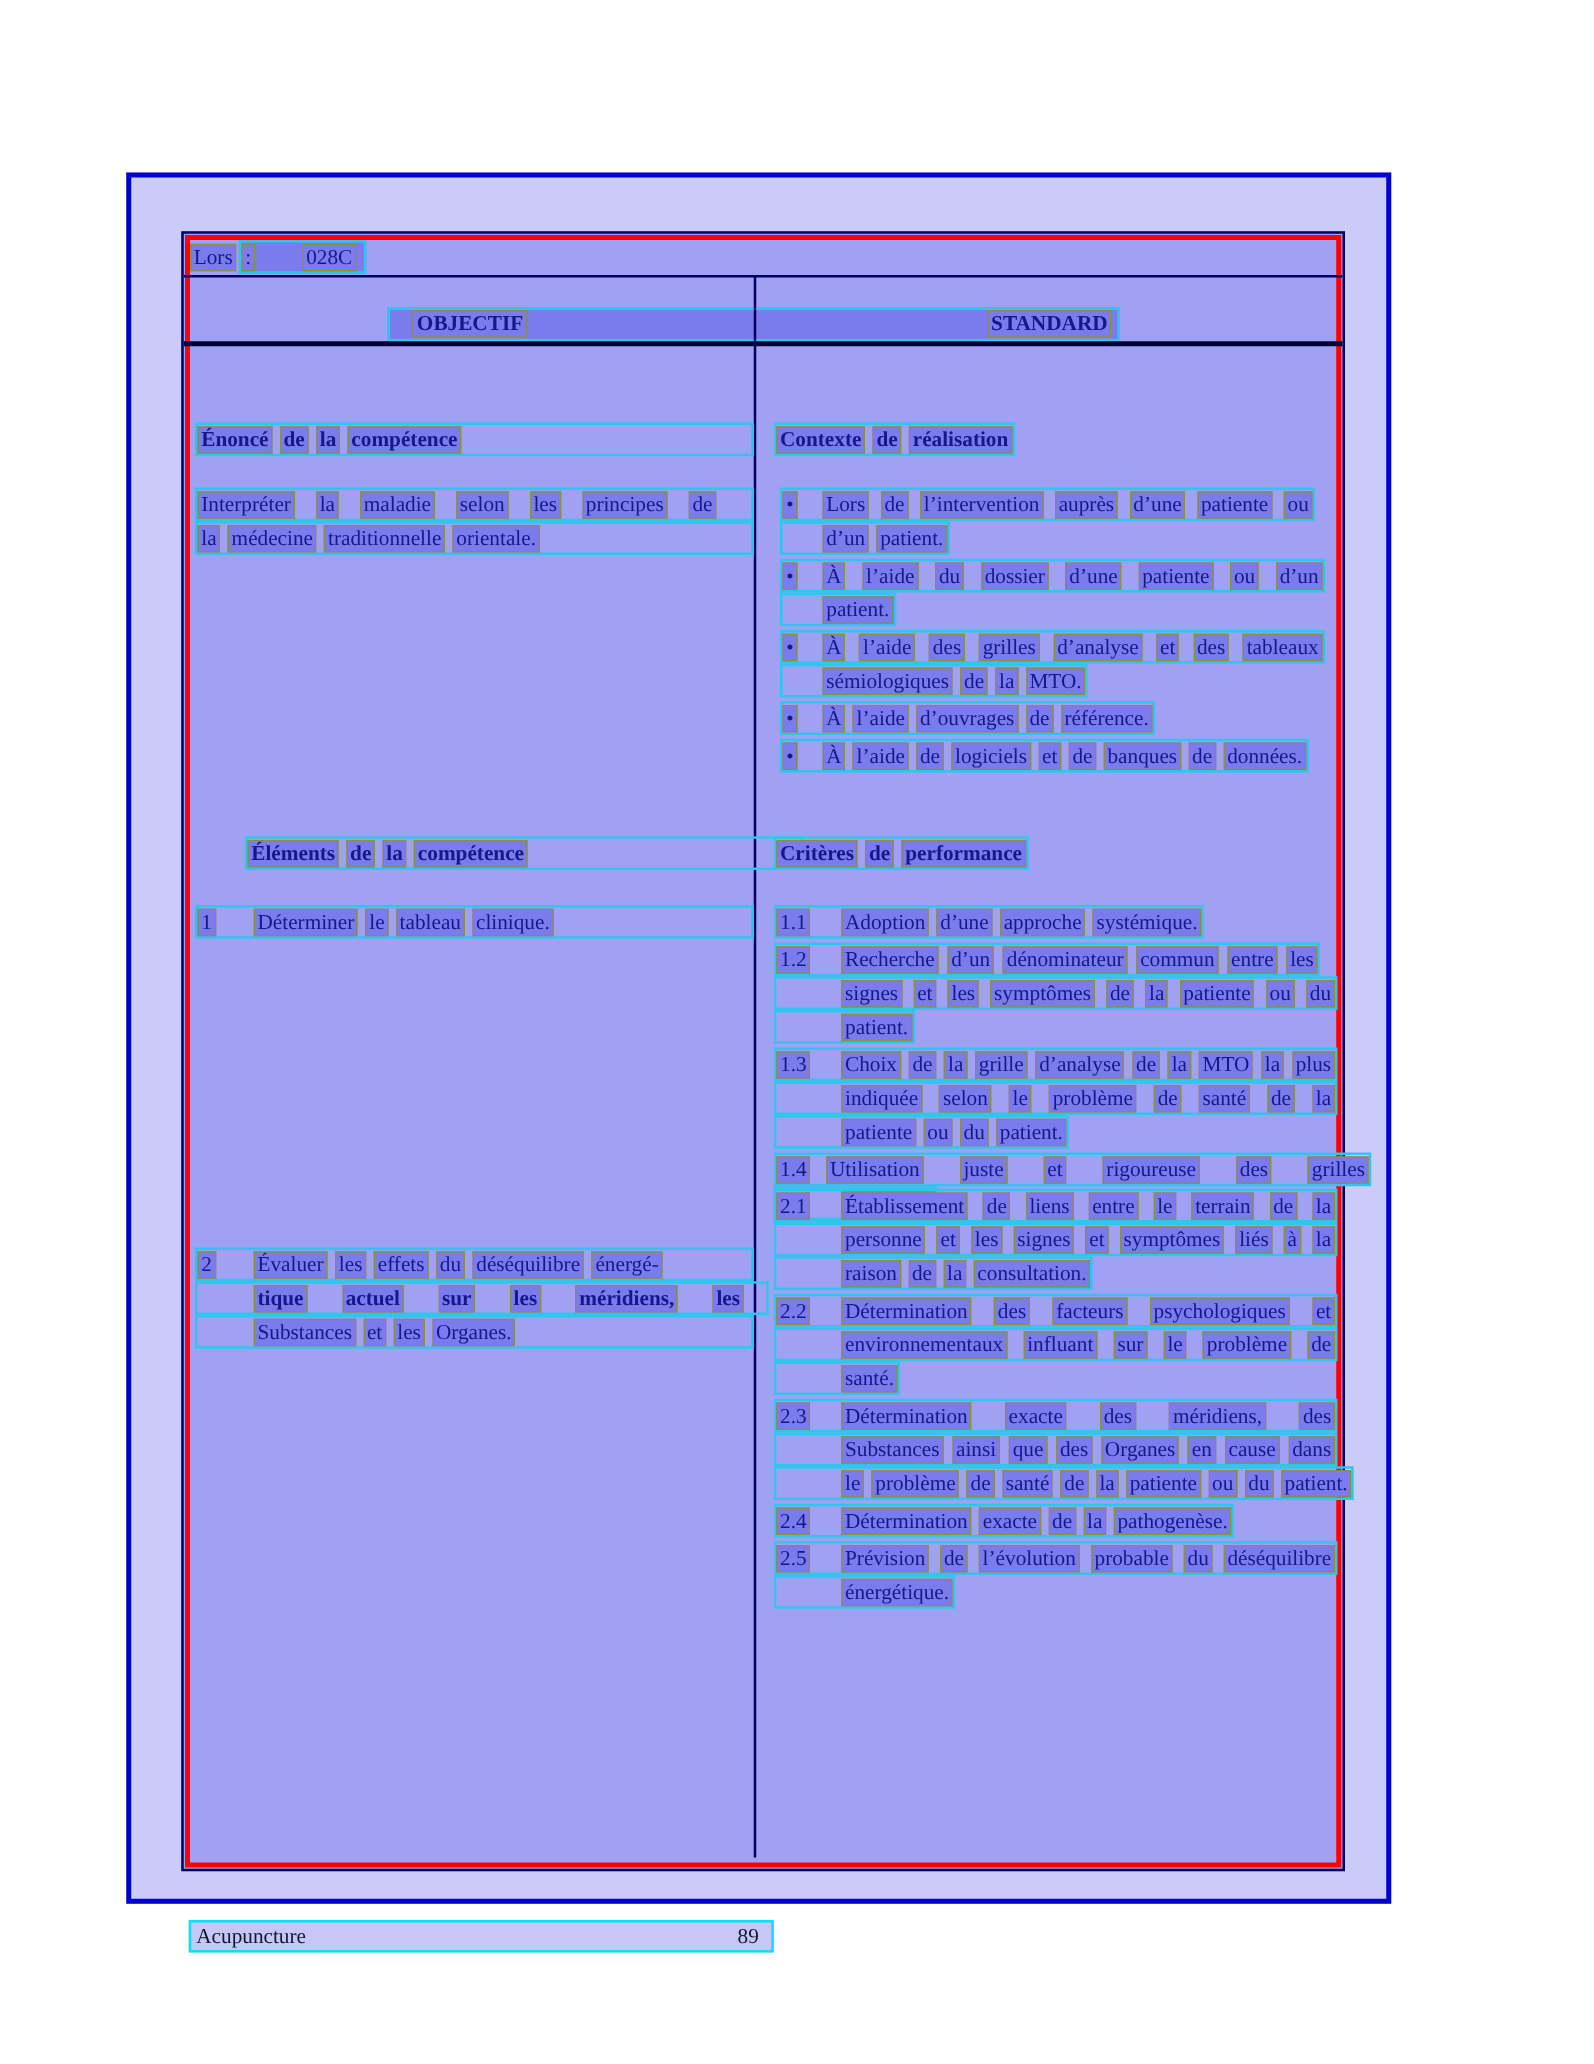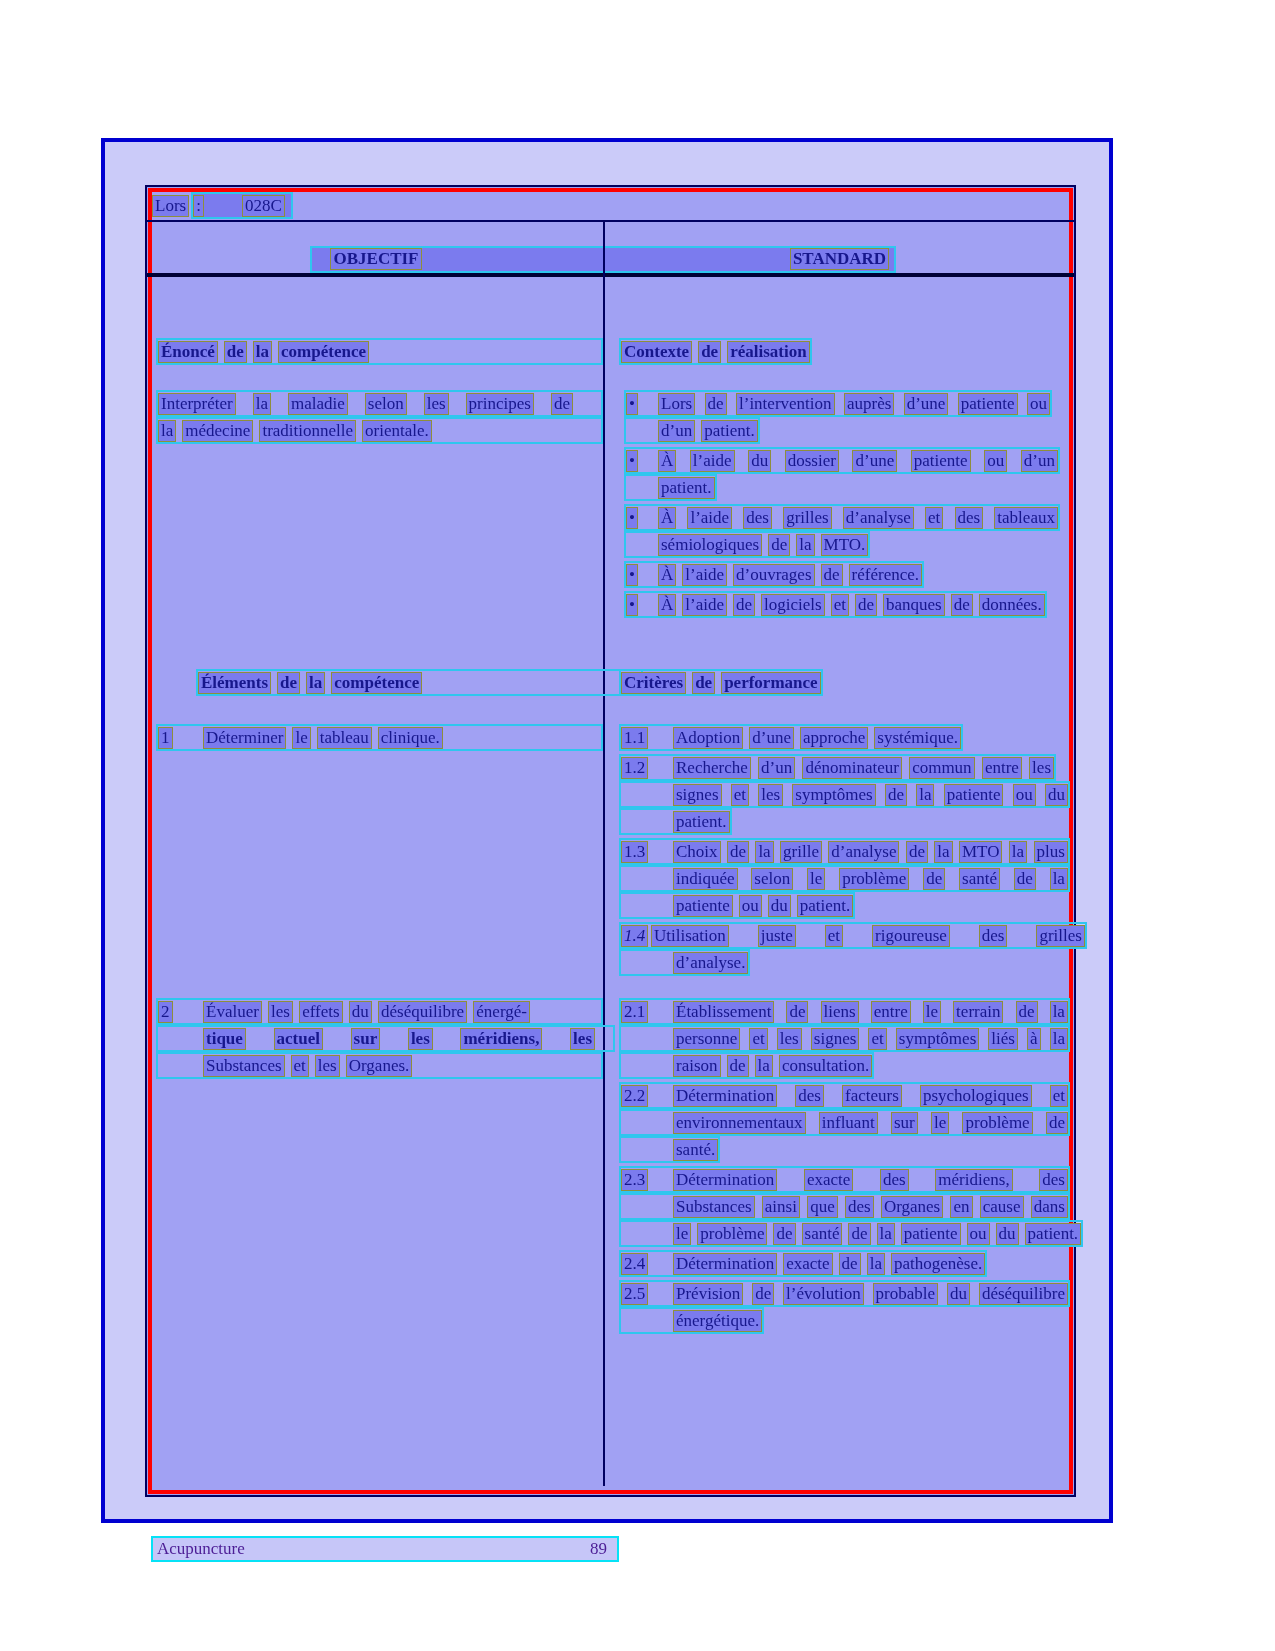--- a/index.html
+++ b/index.html
@@ -56,21 +56,21 @@
   }
   .col-header{position:absolute;top:61px;display:flex;justify-content:center;z-index:3;}
   .col-header.leftcell{left:0;width:458px;}
   .col-header.rightcell{left:458px;width:469px;}
 
   
   .footer-band{
     position:absolute;left:151px;top:1536px;width:468px;height:26px;
     box-sizing:border-box;border:2px solid #06e2f6;background:#c6c6f8;
     display:flex;justify-content:space-between;align-items:center;
-    padding:0 10px 0 4px;color:#4c1d95;font-size:17px;z-index:4;
+    padding:0 10px 0 4px;color:#0f172a;font-size:17px;z-index:4;
   }
 </style>
 </head>
 <body>
 
 <div class="canvas">
   <div class="page-frame">
     <div class="doc-table">
       <div class="red-frame"></div>
 
@@ -397,41 +397,41 @@
               <span class="words">
                 <span class="w">patiente</span>
                 <span class="w">ou</span>
                 <span class="w">du</span>
                 <span class="w">patient.</span>
               </span>
             </div>
           </div>
           <div class="item">
             <div class="line-band fitband">
-              <span class="slot" style="width: 30px; font-style: italic;">
+              <span class="slot" style="width: 40px;">
                 <span class="w">1.4</span>
               </span>
               <span class="words just" style="width: 434px;">
                 <span class="w">Utilisation</span>
                 <span class="w">juste</span>
                 <span class="w">et</span>
                 <span class="w">rigoureuse</span>
                 <span class="w">des</span>
                 <span class="w">grilles</span>
               </span>
             </div>
             <div class="line-band fitband">
               <span class="slot" style="width: 52px;"></span>
               <span class="words">
                 <span class="w">d’analyse.</span>
               </span>
             </div>
           </div>
         </div>
-        <div class="block" style="left: 472px; top: 811px;">
+        <div class="block" style="left: 472px; top: 764px;">
           <div class="item">
             <div class="line-band fitband">
               <span class="slot" style="width: 52px;">
                 <span class="w">2.1</span>
               </span>
               <span class="words just" style="width: 395px;">
                 <span class="w">Établissement</span>
                 <span class="w">de</span>
                 <span class="w">liens</span>
                 <span class="w">entre</span>

